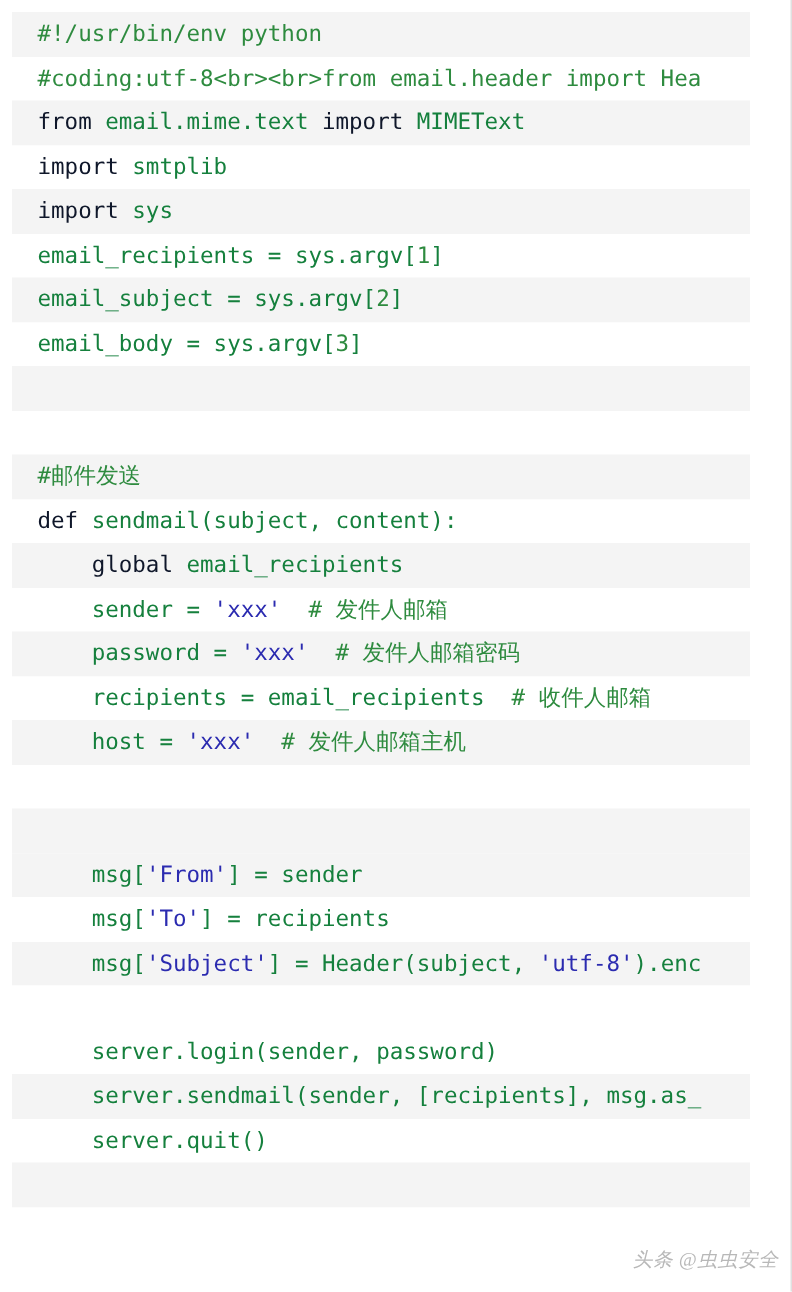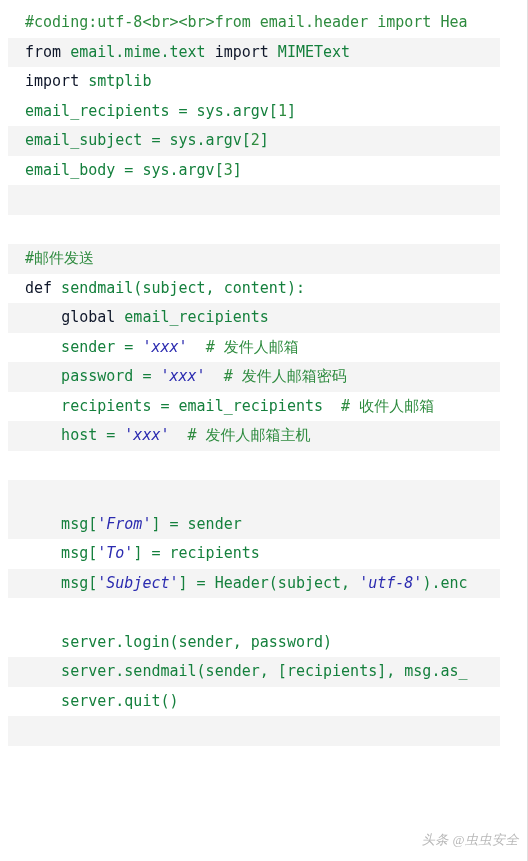--- a/index.html
+++ b/index.html
@@ -47,21 +47,21 @@
   }
   .code-line.stripe {
     background: #f4f4f4;
   }
   .code-line.plain {
     background: #ffffff;
   }
 
   .tok-com  { color: #2e8b3f; }
   .tok-kw   { color: #0f172a; }
-  .tok-str  { color: #2b2bb0; font-style: italic; }
+  .tok-str  { color: #2b2bb0; }
   .tok-num  { color: #2e8b3f; }
   .tok-txt  { color: #15803d; }
 
   #watermark {
     position: absolute;
     right: 8px;
     bottom: 12px;
     font-family: Liberation Serif, serif;
     font-size: 13px;
     color: #b8b8b8;
@@ -69,23 +69,25 @@
     letter-spacing: 0.5px;
     white-space: nowrap;
   }
 </style>
 </head>
 <body>
 
 <div id="page">
 
   <div id="code-block">
+      <div class="code-line stripe"><span class="tok-com">#!/usr/bin/env python</span></div>
       <div class="code-line plain"><span class="tok-com">#coding:utf-8&lt;br&gt;&lt;br&gt;from email.header import Hea</span></div>
       <div class="code-line stripe"><span class="tok-kw">from</span><span class="tok-txt"> email.mime.text </span><span class="tok-kw">import</span><span class="tok-txt"> MIMEText</span></div>
       <div class="code-line plain"><span class="tok-kw">import</span><span class="tok-txt"> smtplib</span></div>
+      <div class="code-line stripe"><span class="tok-kw">import</span><span class="tok-txt"> sys</span></div>
       <div class="code-line plain"><span class="tok-txt">email_recipients = sys.argv[</span><span class="tok-num">1</span><span class="tok-txt">]</span></div>
       <div class="code-line stripe"><span class="tok-txt">email_subject = sys.argv[</span><span class="tok-num">2</span><span class="tok-txt">]</span></div>
       <div class="code-line plain"><span class="tok-txt">email_body = sys.argv[</span><span class="tok-num">3</span><span class="tok-txt">]</span></div>
       <div class="code-line stripe">&nbsp;</div>
       <div class="code-line plain">&nbsp;</div>
       <div class="code-line stripe"><span class="tok-com">#邮件发送</span></div>
       <div class="code-line plain"><span class="tok-kw">def</span><span class="tok-txt"> sendmail(subject, content):</span></div>
       <div class="code-line stripe"><span class="tok-txt">    </span><span class="tok-kw">global</span><span class="tok-txt"> email_recipients</span></div>
       <div class="code-line plain"><span class="tok-txt">    sender = </span><span class="tok-str">'xxx'</span><span class="tok-txt">  </span><span class="tok-com"># 发件人邮箱</span></div>
       <div class="code-line stripe"><span class="tok-txt">    password = </span><span class="tok-str">'xxx'</span><span class="tok-txt">  </span><span class="tok-com"># 发件人邮箱密码</span></div>

